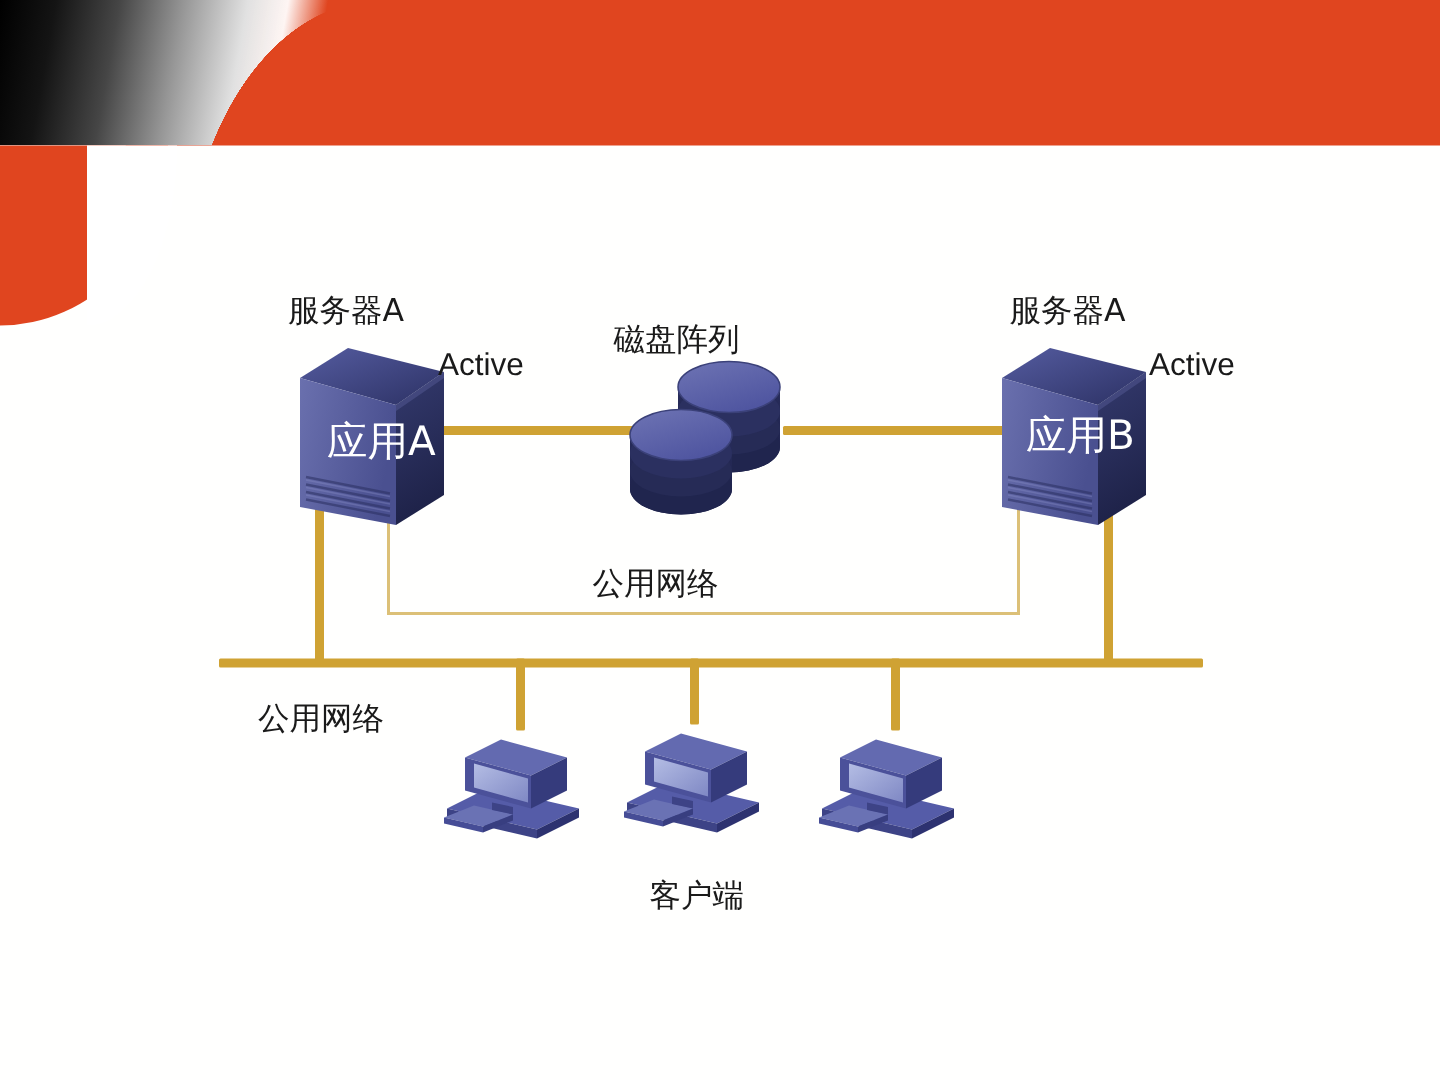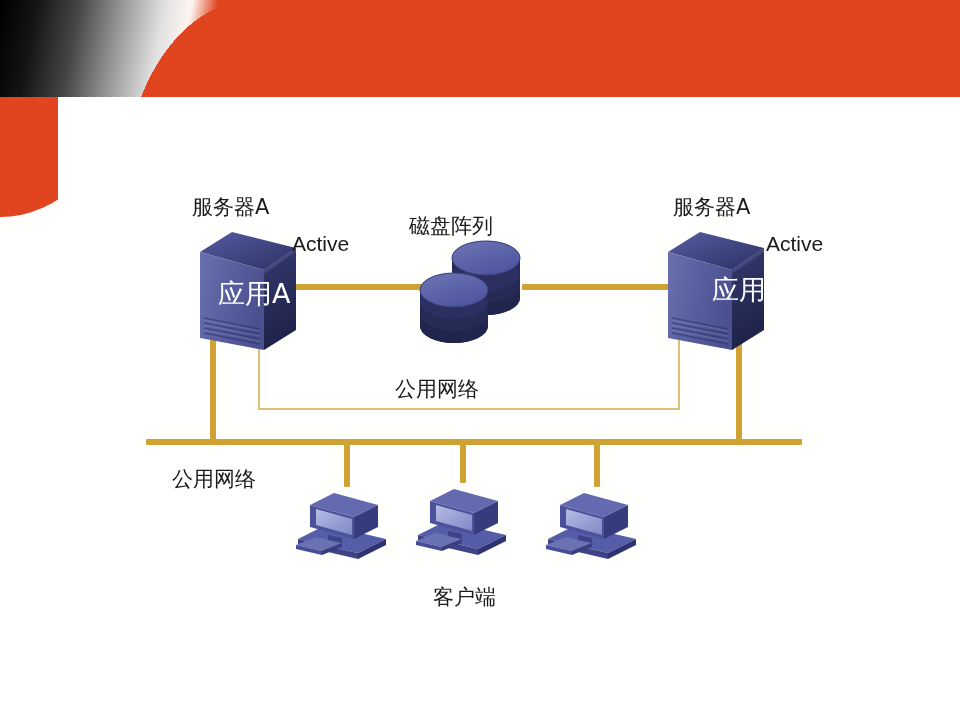--- a/index.html
+++ b/index.html
@@ -281,21 +281,21 @@
       <g opacity="0.35" stroke="#8b90c8" stroke-width="1" fill="none">
         <line x1="8" y1="94" x2="64" y2="105"></line>
         <line x1="8" y1="99" x2="64" y2="110"></line>
         <line x1="8" y1="104" x2="64" y2="115"></line>
       </g>
       <polygon points="68,44 100,22 100,26 68,48" fill="#4a5088" opacity="0.7"></polygon>
     </svg>
   </div>
   <div class="lbl" style="left:673px; top:193px;">服务器A</div>
   <div class="lbl lbl-bold" style="left:766px; top:232px;">Active</div>
-  <div class="lbl-on-server" style="left:712px; top:272px;">应用B</div>
+  <div class="lbl-on-server" style="left:684px; top:272px;">应用B</div>
 
   <div class="lbl" style="left:395px; top:375px;">公用网络</div>
 
   <div class="lbl" style="left:172px; top:465px;">公用网络</div>
 
   <div class="client" style="left:294px; top:483px;">
     <svg width="96" height="84" viewBox="0 0 96 84" xmlns="http://www.w3.org/2000/svg">
       <defs>
         <linearGradient id="scr1" x1="0" y1="0" x2="1" y2="1">
           <stop offset="0" stop-color="#b4bde4"></stop>

